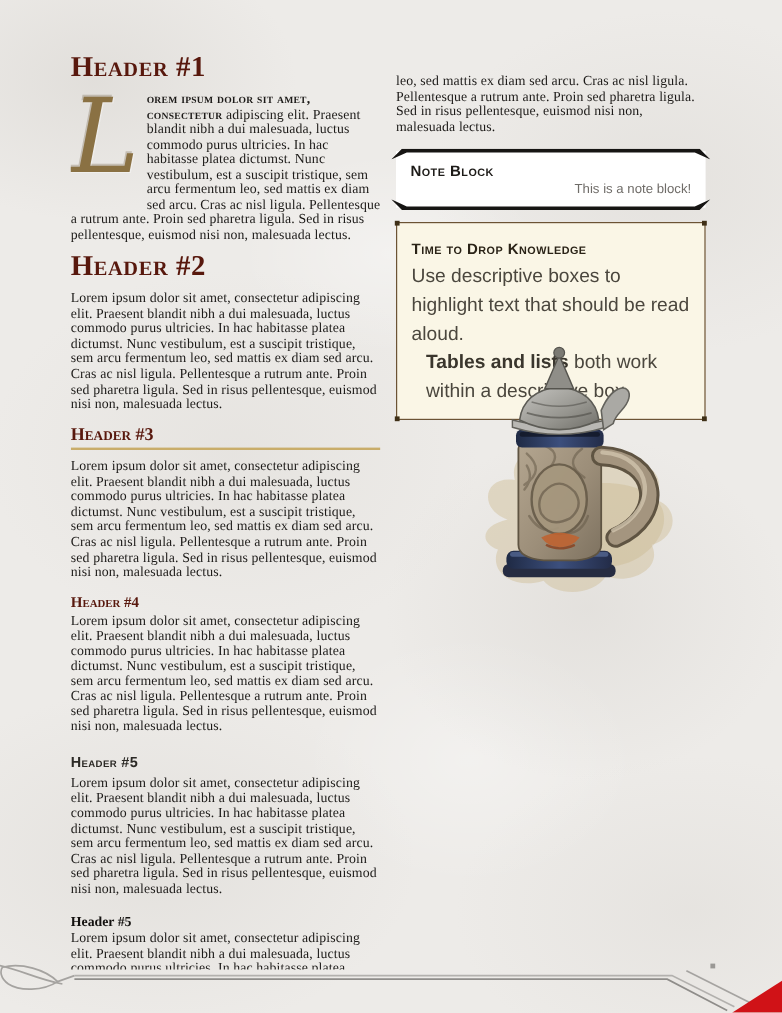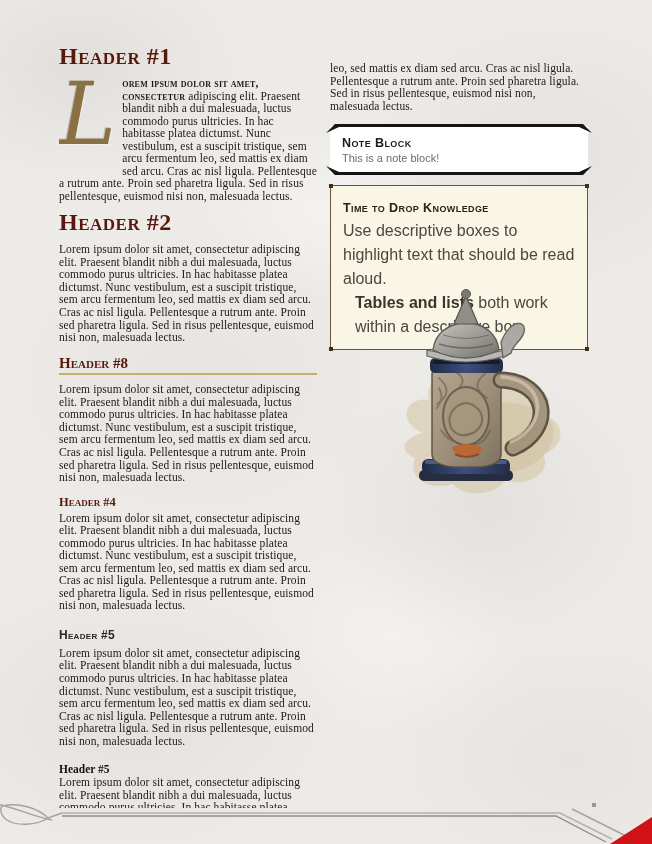--- a/index.html
+++ b/index.html
@@ -107,20 +107,21 @@
     font-weight:bold;
     font-size:12.5px;
     color:#1d1b18;
     letter-spacing:.4px;
     margin-bottom:2px;
   }
   .note-body {
     font-family:"Liberation Sans", sans-serif;
     font-size:11px;
     color:#6f6c68;
+    text-align:right;
   }
 
   
   .desc-box {
     position:relative;
     background:#faf6e6;
     border:1px solid #6b5334;
     padding:15px 12px 10px;
     margin:12px 0 0;
   }
@@ -162,21 +163,21 @@
 
   <h1 class="doc-h1">Header #1</h1>
 
   <p class="body-text">
     <span class="drop-cap">L</span><span class="lead-caps">orem ipsum dolor sit amet, consectetur</span><span> adipiscing elit. Praesent blandit nibh a dui malesuada, luctus commodo purus ultricies. In hac habitasse platea dictumst. Nunc vestibulum, est a suscipit tristique, sem arcu fermentum leo, sed mattis ex diam sed arcu. Cras ac nisl ligula. Pellentesque a rutrum ante. Proin sed pharetra ligula. Sed in risus pellentesque, euismod nisi non, malesuada lectus.</span>
   </p>
 
   <h1 class="doc-h1" style="clear:both">Header #2</h1>
   <p class="body-text">Lorem ipsum dolor sit amet, consectetur adipiscing elit. Praesent blandit nibh a dui malesuada, luctus commodo purus ultricies. In hac habitasse platea dictumst. Nunc vestibulum, est a suscipit tristique, sem arcu fermentum leo, sed mattis ex diam sed arcu. Cras ac nisl ligula. Pellentesque a rutrum ante. Proin sed pharetra ligula. Sed in risus pellentesque, euismod nisi non, malesuada lectus.</p>
 
-  <h3 class="doc-h3">Header #8</h3>
+  <h3 class="doc-h3">Header #3</h3>
   <p class="body-text">Lorem ipsum dolor sit amet, consectetur adipiscing elit. Praesent blandit nibh a dui malesuada, luctus commodo purus ultricies. In hac habitasse platea dictumst. Nunc vestibulum, est a suscipit tristique, sem arcu fermentum leo, sed mattis ex diam sed arcu. Cras ac nisl ligula. Pellentesque a rutrum ante. Proin sed pharetra ligula. Sed in risus pellentesque, euismod nisi non, malesuada lectus.</p>
 
   <h4 class="doc-h4">Header #4</h4>
   <p class="body-text">Lorem ipsum dolor sit amet, consectetur adipiscing elit. Praesent blandit nibh a dui malesuada, luctus commodo purus ultricies. In hac habitasse platea dictumst. Nunc vestibulum, est a suscipit tristique, sem arcu fermentum leo, sed mattis ex diam sed arcu. Cras ac nisl ligula. Pellentesque a rutrum ante. Proin sed pharetra ligula. Sed in risus pellentesque, euismod nisi non, malesuada lectus.</p>
 
   <h5 class="doc-h5">Header #5</h5>
   <p class="body-text">Lorem ipsum dolor sit amet, consectetur adipiscing elit. Praesent blandit nibh a dui malesuada, luctus commodo purus ultricies. In hac habitasse platea dictumst. Nunc vestibulum, est a suscipit tristique, sem arcu fermentum leo, sed mattis ex diam sed arcu. Cras ac nisl ligula. Pellentesque a rutrum ante. Proin sed pharetra ligula. Sed in risus pellentesque, euismod nisi non, malesuada lectus.</p>
 
   <h6 class="doc-h6">Header #5</h6>
   <p class="body-text">Lorem ipsum dolor sit amet, consectetur adipiscing elit. Praesent blandit nibh a dui malesuada, luctus commodo purus ultricies. In hac habitasse platea dictumst. Nunc vestibulum, est a suscipit tristique, sem arcu fermentum</p>

